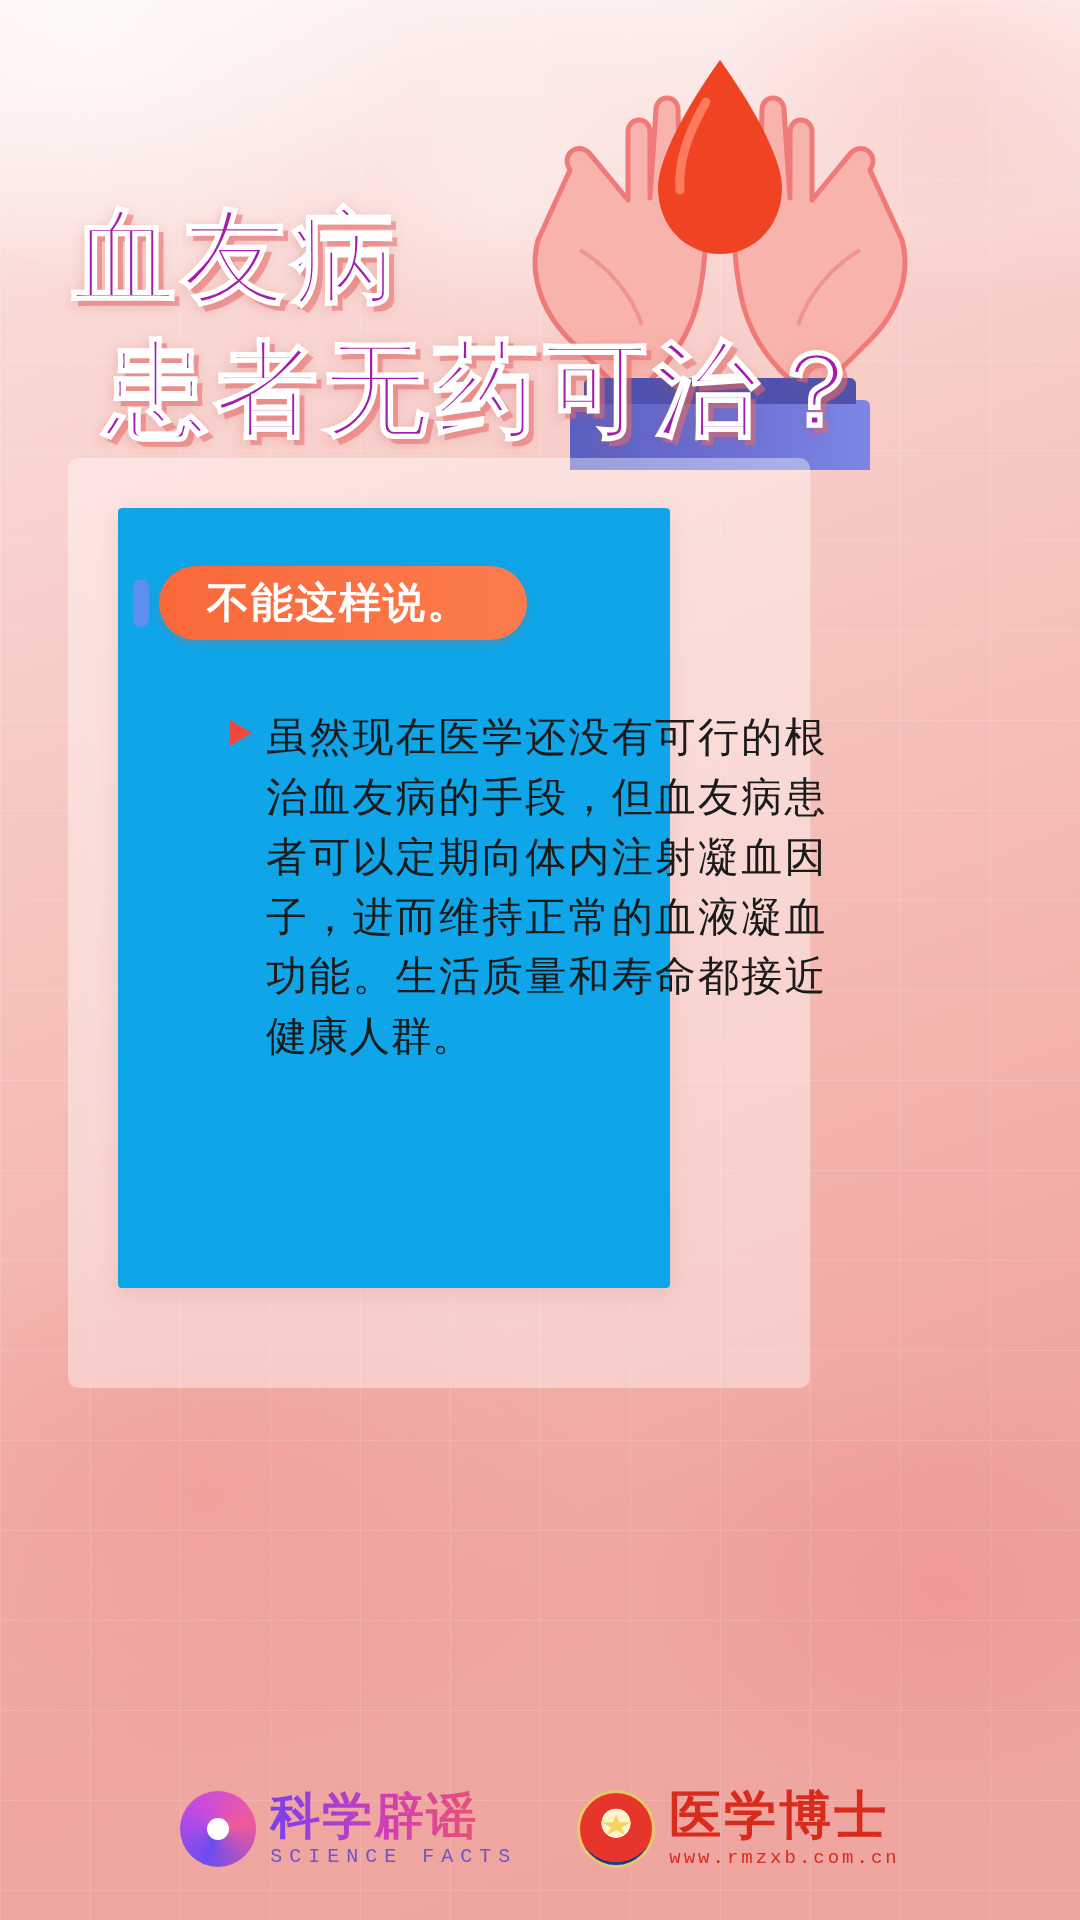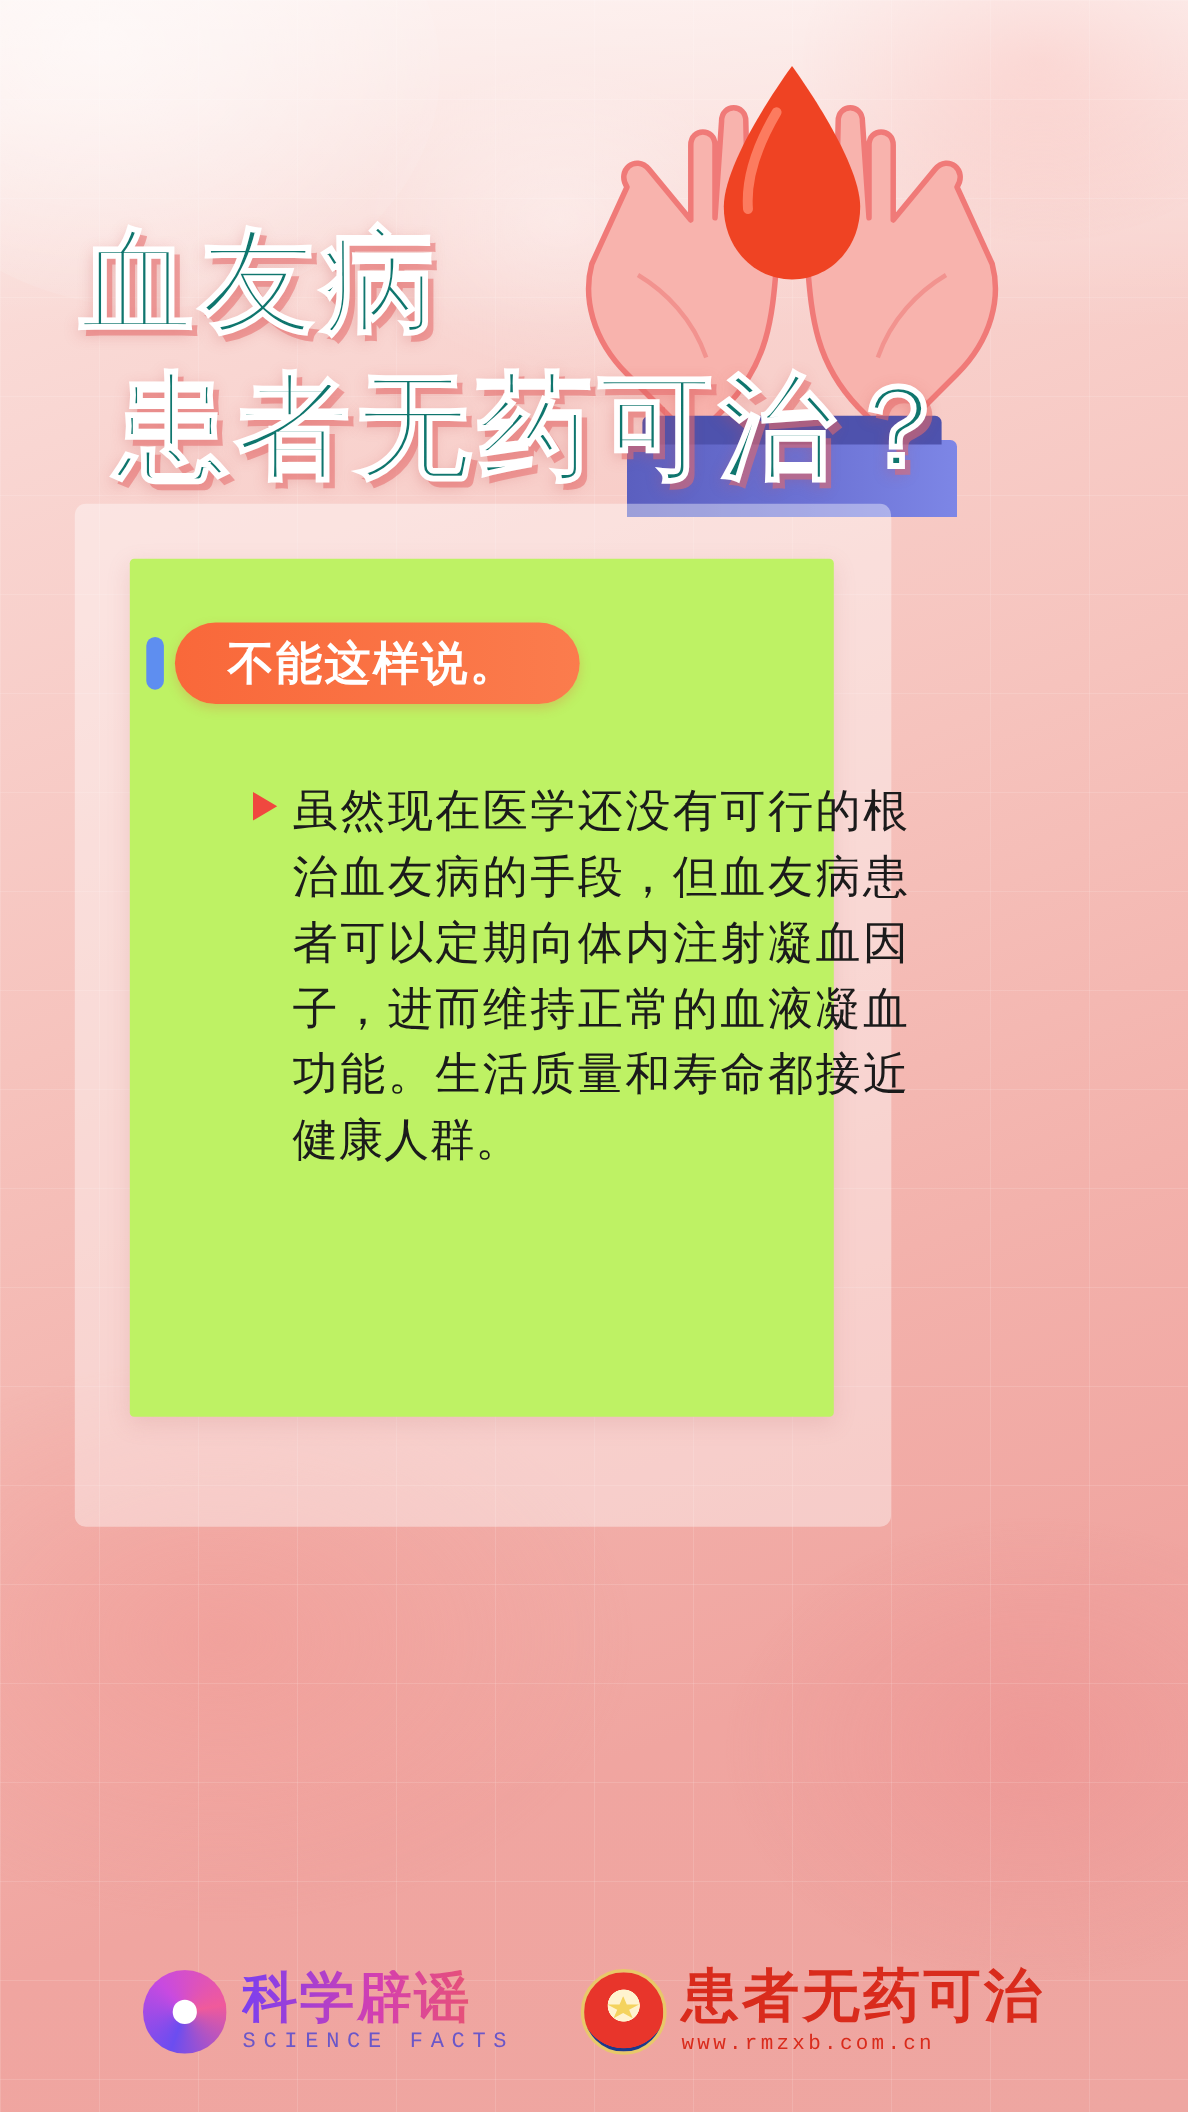--- a/index.html
+++ b/index.html
@@ -73,21 +73,21 @@
 
   
   .headline {
     position: absolute;
     left: 72px; top: 190px;
     z-index: 5;
   }
   .headline .line {
     font-size: 104px;
     font-weight: bold;
-    color: #0f766e;
+    color: #a21caf;
     letter-spacing: 6px;
     line-height: 1.28;
     text-shadow:
       0 0 0 #fff,
       6px 6px 0 rgba(229,108,108,0.55),
       0 4px 14px rgba(200,80,80,0.35);
     -webkit-text-stroke: 2px #ffffff;
     white-space: nowrap;
   }
   .headline .line-2 { margin-left: 32px; }
@@ -97,22 +97,22 @@
     position: absolute;
     left: 68px; top: 458px;
     width: 742px; height: 930px;
     background: rgba(255,255,255,0.40);
     border-radius: 10px;
     z-index: 6;
   }
   .card-inner {
     position: absolute;
     left: 50px; top: 50px;
-    width: 640px; height: 780px;
-    background: #bef264;
+    width: 552px; height: 780px;
+    background: #0ea5e9;
     border-radius: 4px;
     box-shadow: 0 6px 20px rgba(190,110,110,0.18);
   }
 
   .tag-wrap {
     position: absolute;
     left: 15px; top: 58px;
     display: flex; align-items: center;
     z-index: 8;
   }
@@ -285,17 +285,17 @@
   <div class="logo-kxpy">
     <div class="kx-mark"></div>
     <div class="kx-text">
       <div class="kx-cn">科学辟谣</div>
       <div class="kx-en">SCIENCE FACTS</div>
     </div>
   </div>
   <div class="logo-rmzx">
     <div class="rmzx-emblem"></div>
     <div class="rmzx-text">
-      <div class="rmzx-cn">患者无药可治</div>
+      <div class="rmzx-cn">医学博士</div>
       <div class="rmzx-url">www.rmzxb.com.cn</div>
     </div>
   </div>
 </div>
 
 </body></html>

